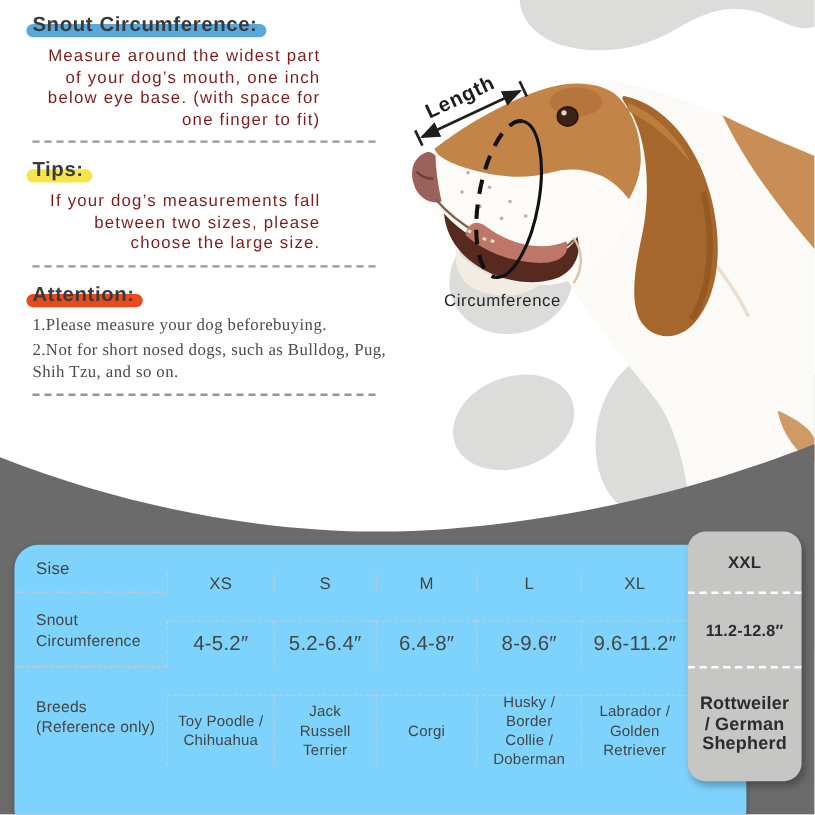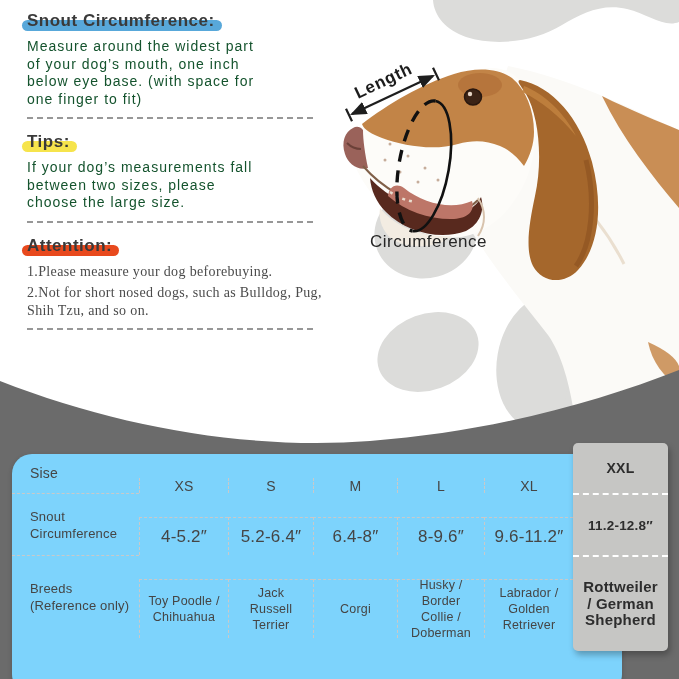--- a/index.html
+++ b/index.html
@@ -11,46 +11,46 @@
   }
   .abs{position:absolute;}
   svg{display:block;}
 
   
   .info-panel{position:absolute;left:27px;top:10px;width:320px;}
   .heading{display:inline-block;position:relative;margin:0 0 6px;
     font-size:17px;font-weight:700;letter-spacing:.5px;color:var(--text-dark,#3a3a3a);line-height:22px;}
   .heading .bar{position:absolute;left:-5px;right:-7px;bottom:1px;height:11px;border-radius:6px;}
   .heading .txt{position:relative;}
-  .para{margin:0;width:240px;font-size:14px;line-height:17.5px;letter-spacing:1px;color:#14532d;}
+  .para{margin:0;width:240px;font-size:14px;line-height:17.5px;letter-spacing:1px;color:#7f1d1d;text-align:right;}
   .att-item{margin:0 0 4px;width:302px;font-size:14px;line-height:17.5px;letter-spacing:.35px;color:#4b4b4b;font-family:Liberation Serif, serif;}
   .divider{width:286px;border-top:2px dashed #979797;height:0;margin:9px 0 12px;}
 
   
-  .circumference-label{position:absolute;left:370px;top:232px;font-size:17px;font-weight:500;
+  .circumference-label{position:absolute;left:370px;top:242px;font-size:14px;font-weight:500;
     letter-spacing:.5px;color:#262626;}
   .length-text{font-size:17px;font-weight:600;letter-spacing:.8px;fill:#1c1c1c;
     font-family:"Liberation Sans","DejaVu Sans",sans-serif;}
 
   
   .size-card{position:absolute;left:12px;top:454px;width:610px;height:240px;background:#7dd3fc;
     border-radius:20px;box-shadow:0 2px 5px rgba(0,0,0,.18);
     display:grid;grid-template-columns:127px 89px 85px 84px 87px 89px 49px;
     grid-template-rows:39px 62px 83px;overflow:hidden;}
   .cell{display:flex;align-items:center;justify-content:center;text-align:center;
     font-size:17px;letter-spacing:.2px;color:#454545;padding:2px 6px;box-sizing:border-box;}
   .cell.lab{justify-content:flex-start;text-align:left;padding-left:18px;font-size:13px;line-height:17px;}
   .cell.hdr{font-size:14px;}
   .cell.breed{font-size:12.5px;line-height:16px;}
   .cell.bl{border-left:1.5px dashed #c9c9c9;margin-top:24px;}
   .cell.bt{border-top:1.5px dashed #c9c9c9;}
 
   
   .xxl-box{position:absolute;left:573px;top:443px;width:95px;height:208px;
-    background:var(--xxl-box,#c6c6c4);border-radius:5px;
+    background:var(--xxl-box,#c6c6c4);border-radius:15px;
     box-shadow:2px 4px 6px rgba(0,0,0,.28);
     display:grid;grid-template-rows:50px 62px 96px;overflow:hidden;}
   .xxl-box .cell{font-weight:700;color:#2d2d2d;}
   .xxl-box .cell.wt{border-top:2px dashed #ffffff;border-left:none;}
   .xxl-box .hdr{font-size:14px;}
   .xxl-box .val{font-size:13.5px;}
   .xxl-box .breed{font-size:15px;line-height:16.5px;}
 </style>
 </head>
 <body>

